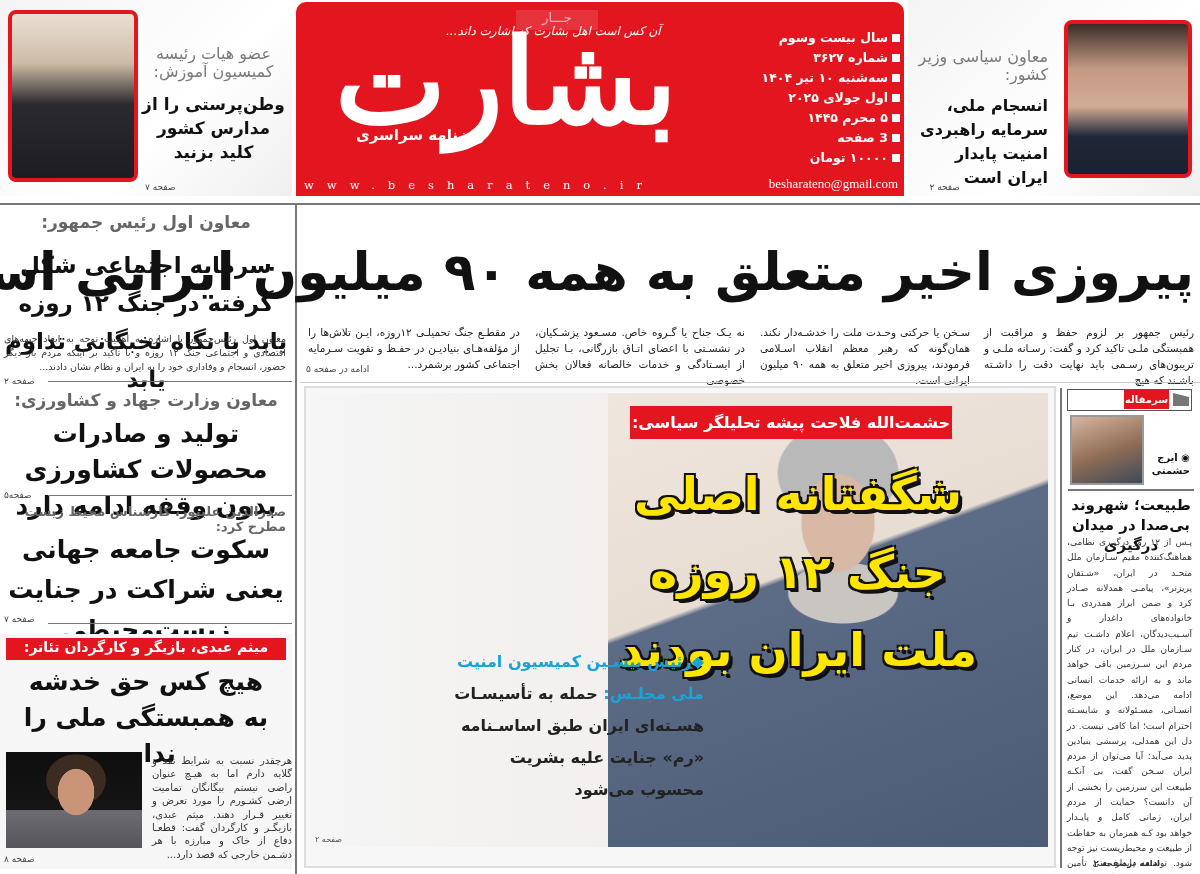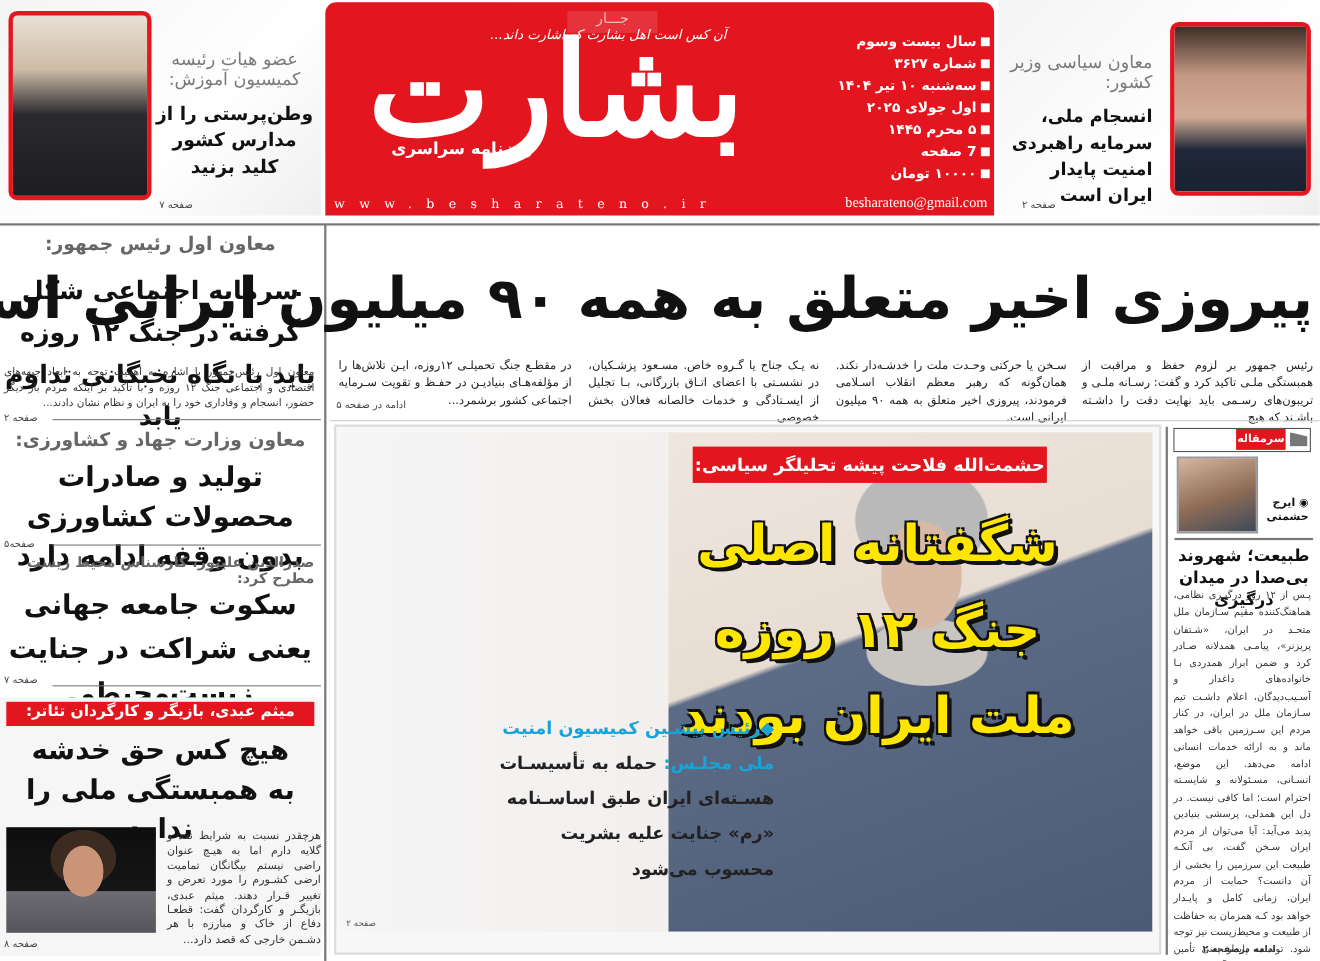--- a/index.html
+++ b/index.html
@@ -116,21 +116,21 @@
   <div class="mast-slogan-tag">جـــار</div>
   <div class="mast-slogan">آن کس است اهل بشارت که اشارت داند...</div>
   <div class="mast-logo">بشارت نو</div>
   <div class="mast-sub">روزنامه سراسری</div>
   <ul class="mast-info">
     <li>سال بیست وسوم</li>
     <li>شماره ۳۶۲۷</li>
     <li>سه‌شنبه ۱۰ تیر ۱۴۰۴</li>
     <li>اول جولای ۲۰۲۵</li>
     <li>۵ محرم ۱۴۴۵</li>
-    <li>7 صفحه</li>
+    <li>3 صفحه</li>
     <li>۱۰۰۰۰ تومان</li>
   </ul>
   <div class="mast-web">www.besharateno.ir</div>
   <div class="mast-email">besharateno@gmail.com</div>
 </div>
 
 <div class="abs top-box" style="left:908px; width:292px;">
   <div class="photo-frame" style="right:8px; top:20px; width:128px; height:158px; background:linear-gradient(180deg,#3c2c26 0%,#c49a84 30%,#d2ab96 55%,#1f2738 75%,#1a2130 100%);"></div>
   <div class="abs kicker-gray" style="right:152px; top:48px; width:132px; ">معاون سیاسی وزیر کشور:</div>
   <div class="abs head-bold" style="right:152px; top:94px; width:135px; text-align:right; font-size:16px;">انسجام ملی، سرمایه راهبردی امنیت پایدار ایران است</div>

